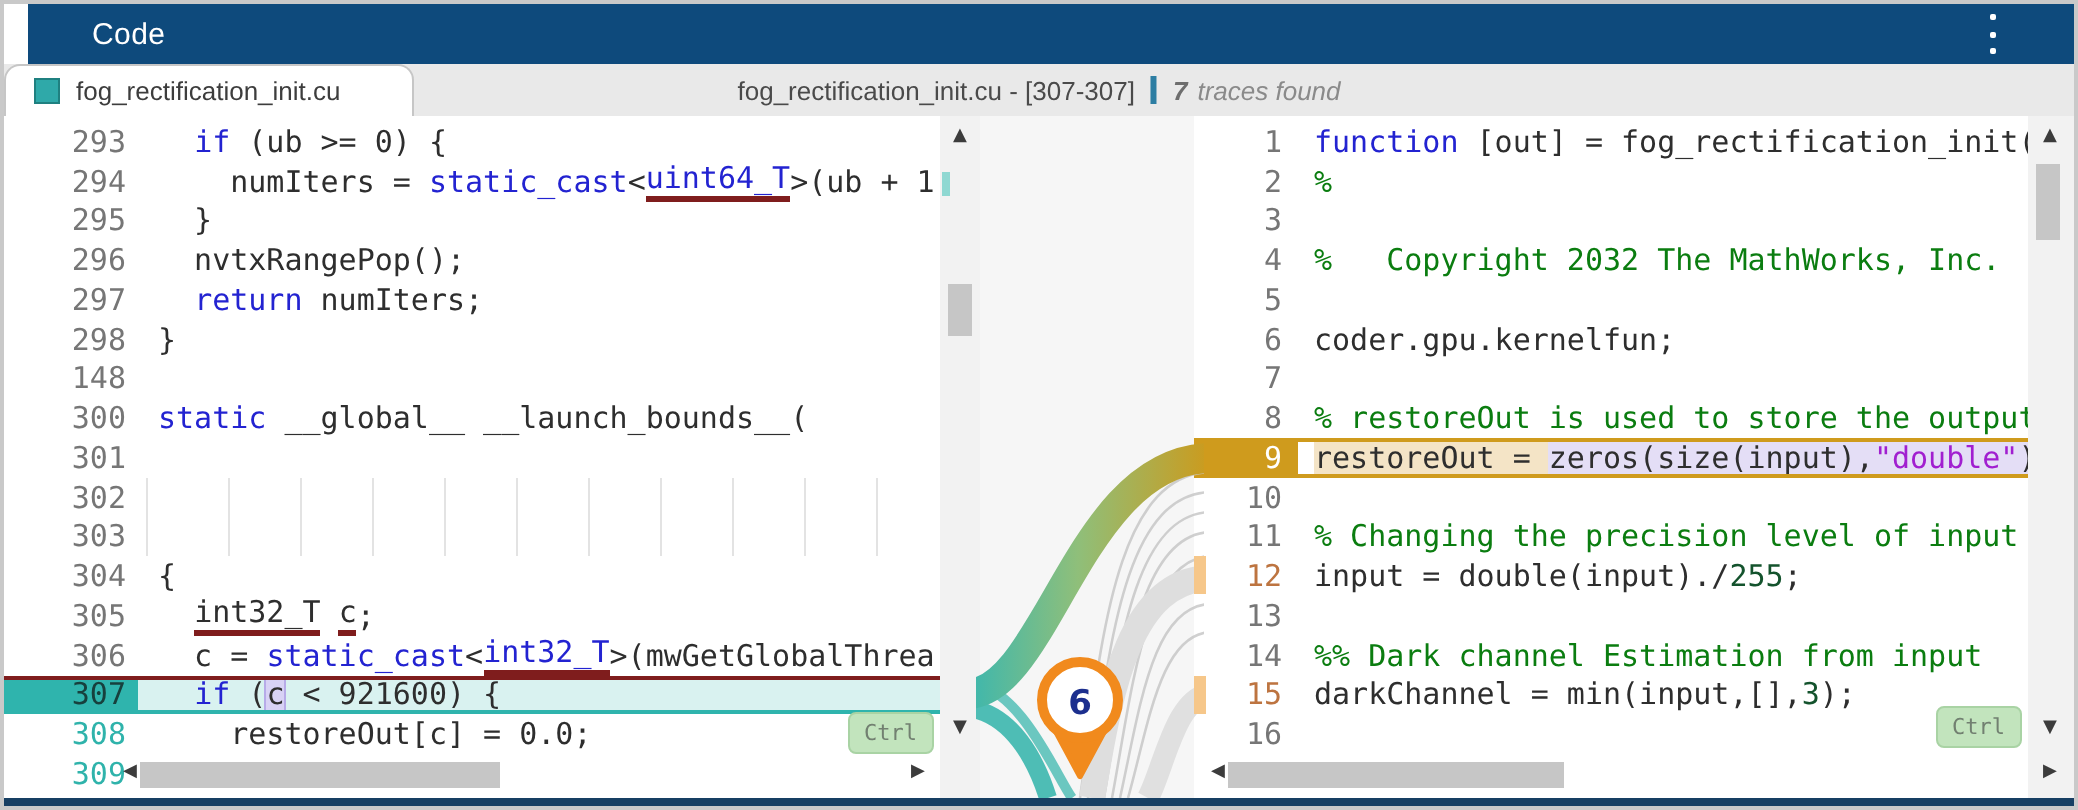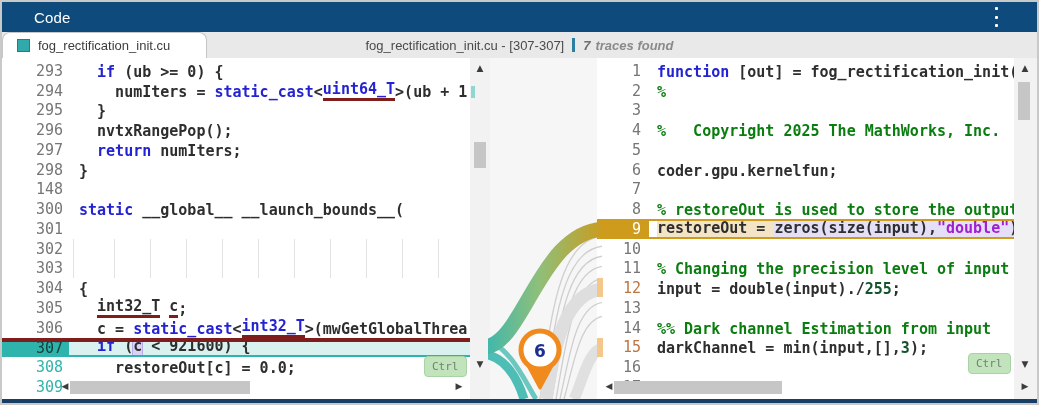--- a/index.html
+++ b/index.html
@@ -4,21 +4,21 @@
 <style>
   html,body{margin:0;padding:0;background:#fff;}
   #app{
     position:relative;width:1039px;height:405px;overflow:hidden;
     background:#fff;font-family:"Liberation Sans",sans-serif;
     box-sizing:border-box;
   }
   .frame{position:absolute;inset:0;border:2px solid #c9c9c9;pointer-events:none;z-index:50;}
   
   .titlebar{
-    position:absolute;left:2px;top:2px;right:2px;height:30px;
+    position:absolute;left:14px;top:2px;right:2px;height:30px;
     background:#0e4a7c;color:#fff;display:flex;align-items:center;
   }
   .titlebar .title{padding-left:32px;font-size:15px;letter-spacing:.2px;}
   .menu-dots{position:absolute;right:34px;top:5px;width:14px;height:20px;
     display:flex;flex-direction:column;align-items:center;justify-content:space-between;cursor:pointer;}
   .menu-dots i{width:3px;height:3px;background:#fff;border-radius:1px;}
   
   .tabstrip{position:absolute;left:2px;top:32px;right:2px;height:26px;background:#e9e9e9;}
   .tab{
     position:absolute;top:0;height:26px;display:flex;align-items:center;gap:8px;
@@ -29,50 +29,50 @@
   .tab-right{right:0;width:172px;background:#f0abfc;margin-top:34px;}
   .sq{width:11px;height:11px;flex:none;}
   .sq.teal{background:#2fa9a9;border:1px solid #1f8080;}
   .sq.orange{background:#e2a244;border:1px solid #b97f2a;}
   .center-info{
     position:absolute;left:50%;top:0;transform:translateX(-50%);height:26px;
     display:flex;align-items:center;font-size:13px;color:#4a4a4a;white-space:nowrap;
   }
   .center-info .sep{display:inline-block;width:3px;height:14px;background:#2d7ea3;margin:0 8px;}
   .center-info .count{font-style:italic;font-weight:bold;color:#6e6e6e;}
-  .center-info .found{font-style:italic;color:#8a8a8a;margin-left:5px;font-weight:bold;}
+  .center-info .found{font-style:italic;color:#8a8a8a;margin-left:5px;}
   
   .content-bg{position:absolute;left:2px;top:58px;right:2px;bottom:6px;background:#fff;}
   .gutter{position:absolute;left:490px;top:58px;width:107px;bottom:6px;background:#f6f6f6;}
   .vtrack{position:absolute;top:58px;bottom:6px;background:#f2f2f2;}
   .bottom-bar{position:absolute;left:2px;right:2px;bottom:2px;height:4px;background:#173f63;}
   
   .pane{position:absolute;top:58px;bottom:6px;background:#fff;padding-top:3px;box-sizing:border-box;overflow:hidden;}
   #left-pane{left:2px;width:468px;}
   #right-pane{left:597px;width:417px;}
   .row{
     display:flex;align-items:center;height:19.75px;box-sizing:border-box;overflow:hidden;
     font-family:"DejaVu Sans Mono",monospace;font-size:15px;
   }
   .lnum{flex:none;text-align:right;color:#767676;align-self:stretch;display:flex;align-items:center;justify-content:flex-end;padding-left:11px;}
   #left-pane .lnum{width:50px;padding-right:6px;}
   #right-pane .lnum{width:33px;padding-right:8px;}
-  .lcode{flex:1;display:flex;align-items:flex-end;padding-left:10px;overflow:hidden;color:#2e2e2e;align-self:stretch;font-weight:bold;}
+  .lcode{flex:1;display:flex;align-items:center;padding-left:10px;overflow:hidden;color:#2e2e2e;align-self:stretch;}
   #right-pane .lcode{padding-left:8px;}
   .lcode span{white-space:pre;}
   .kw{color:#2323d1;}
   .cm{color:#0b7d10;}
   .st{color:#a11fd0;}
   .nu{color:#14532d;}
   .un{border-bottom:3px solid #7f1d1d;}
   .tok{background:#d8d2f5;box-shadow:0 0 0 1px #b7abe8;}
   .fill{flex:1;align-self:stretch;}
   .bg-tan{background:#f4e4c6;}
   .bg-lav{background:#e4def6;}
-  .hl-teal{background:#d9f2f0;border-top:4px solid #7f1d1d;border-bottom:2px solid #2fb4ad;}
+  .hl-teal{background:#d9f2f0;border-top:2px solid #7f1d1d;border-bottom:2px solid #2fb4ad;}
   .hl-gold{border-top:2px solid #cf9b1d;border-bottom:2px solid #cf9b1d;}
   .num-teal-bg{background:#2fb4ad;color:#17403d;}
   .num-teal{color:#2fb3ab;}
   .num-gold-bg{background:#cf9b1d;color:#fff;}
   .num-orange{color:#bd7440;}
   .guides{background-image:repeating-linear-gradient(90deg,transparent 0 35px,#dedede 35px 36px);background-position:10px 0;opacity:.85;}
   
   .sb-arrow{
     position:absolute;width:18px;height:16px;display:flex;align-items:center;justify-content:center;
     font-size:9px;color:#3c3c3c;cursor:pointer;font-family:"DejaVu Sans",sans-serif;z-index:6;
@@ -251,21 +251,21 @@
           <span class="cm">%</span>
         </div>
       </div>
       <div class="row">
         <div class="lnum">3</div>
         <div class="lcode"></div>
       </div>
       <div class="row">
         <div class="lnum">4</div>
         <div class="lcode">
-          <span class="cm">%   Copyright 2025 The MathWorks, Inc.</span>
+          <span class="cm">%   Copyright 2032 The MathWorks, Inc.</span>
         </div>
       </div>
       <div class="row">
         <div class="lnum">5</div>
         <div class="lcode"></div>
       </div>
       <div class="row">
         <div class="lnum">6</div>
         <div class="lcode">
           <span>coder.gpu.kernelfun;</span>

